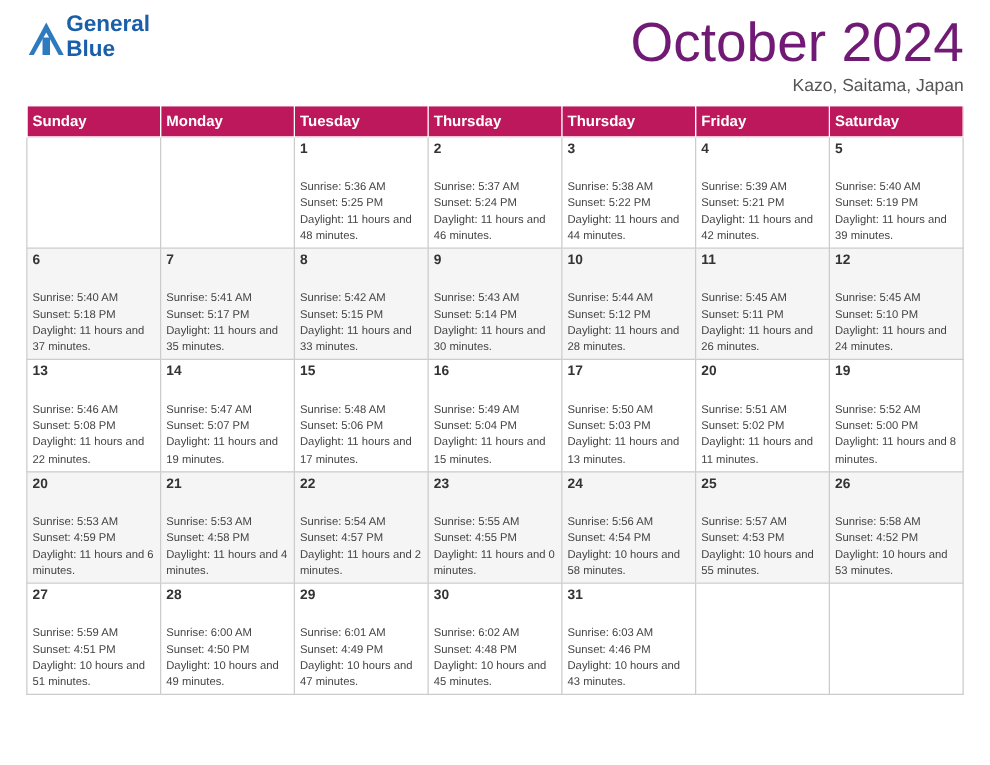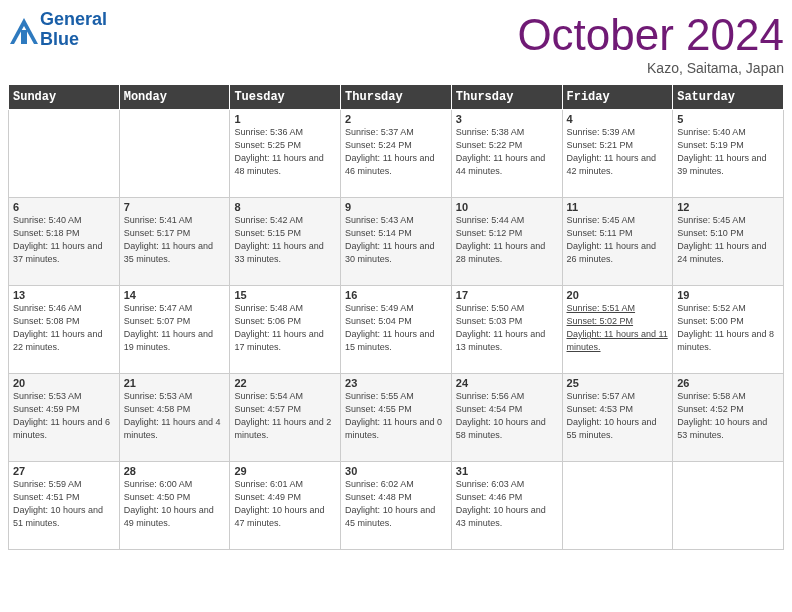--- a/index.html
+++ b/index.html
@@ -7,21 +7,21 @@
       font-family: Arial, sans-serif;
       background: #fff;
       width: 792px;
       height: 612px;
       overflow: hidden;
     }
     .page {
       width: 792px;
       height: 612px;
       background: #fff;
-      padding: 10px 8px;
+      padding: 10px 21px;
     }
     .header {
       display: flex;
       justify-content: space-between;
       align-items: flex-start;
       margin-bottom: 8px;
     }
     .logo {
       display: flex;
       align-items: center;
@@ -52,28 +52,27 @@
     .location {
       font-size: 14px;
       color: #555;
     }
     .calendar {
       width: 100%;
       border-collapse: collapse;
       table-layout: fixed;
     }
     .calendar thead tr th {
-      background-color: #404040;
+      background-color: #be185d;
       color: #fff;
       font-size: 12px;
       font-weight: bold;
       padding: 5px 4px;
       text-align: left;
       border: 1px solid #fff;
-      font-family: Liberation Mono, monospace;
     }
     .calendar tbody tr td {
       border: 1px solid #ccc;
       vertical-align: top;
       padding: 3px 4px;
       font-size: 9.5px;
       color: #333;
       height: 88px;
       background: #fff;
     }
@@ -84,20 +83,21 @@
       font-size: 11px;
       font-weight: bold;
       color: #333;
       display: block;
       margin-bottom: 1px;
     }
     .day-info {
       font-size: 9px;
       color: #444;
       line-height: 1.45;
+      margin-top: 18px;
     }
     .empty-cell {
       background: #fff !important;
     }
   </style>
 </head>
 <body>
 
 <div class="page">
   <div class="header">
@@ -237,21 +237,21 @@
 Daylight: 11 hours and 15 minutes.</div>
           </td>
           <td>
             <span class="day-num">17</span>
             <div class="day-info" style="white-space: pre-line;">Sunrise: 5:50 AM
 Sunset: 5:03 PM
 Daylight: 11 hours and 13 minutes.</div>
           </td>
           <td>
             <span class="day-num">20</span>
-            <div class="day-info" style="white-space: pre-line; text-decoration: underline;">Sunrise: 5:51 AM
+            <div class="day-info" style="white-space: pre-line;">Sunrise: 5:51 AM
 Sunset: 5:02 PM
 Daylight: 11 hours and 11 minutes.</div>
           </td>
           <td>
             <span class="day-num">19</span>
             <div class="day-info" style="white-space: pre-line;">Sunrise: 5:52 AM
 Sunset: 5:00 PM
 Daylight: 11 hours and 8 minutes.</div>
           </td>
         </tr>

